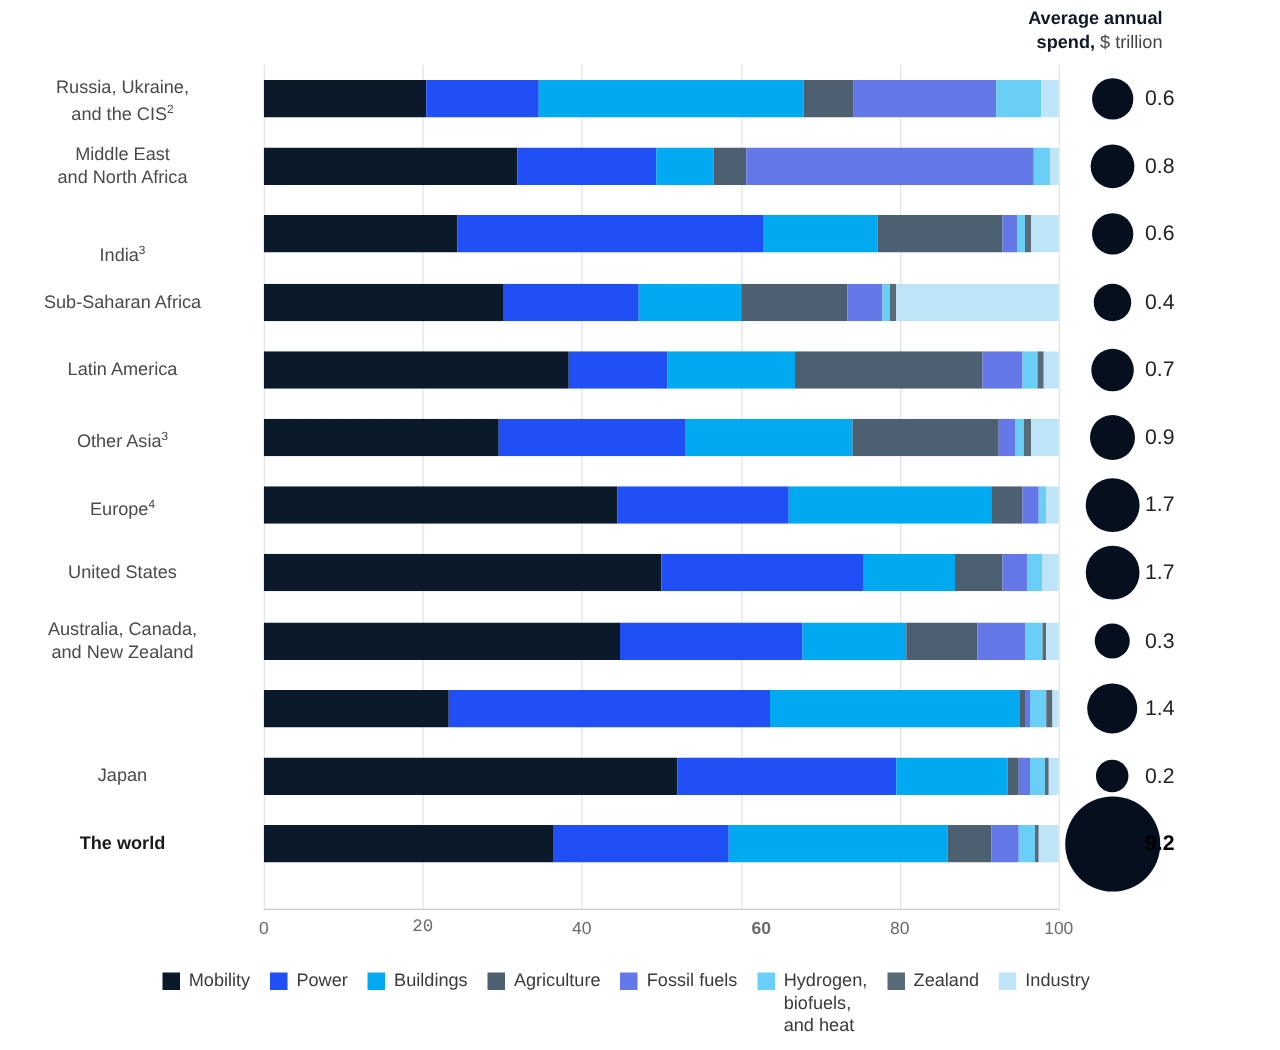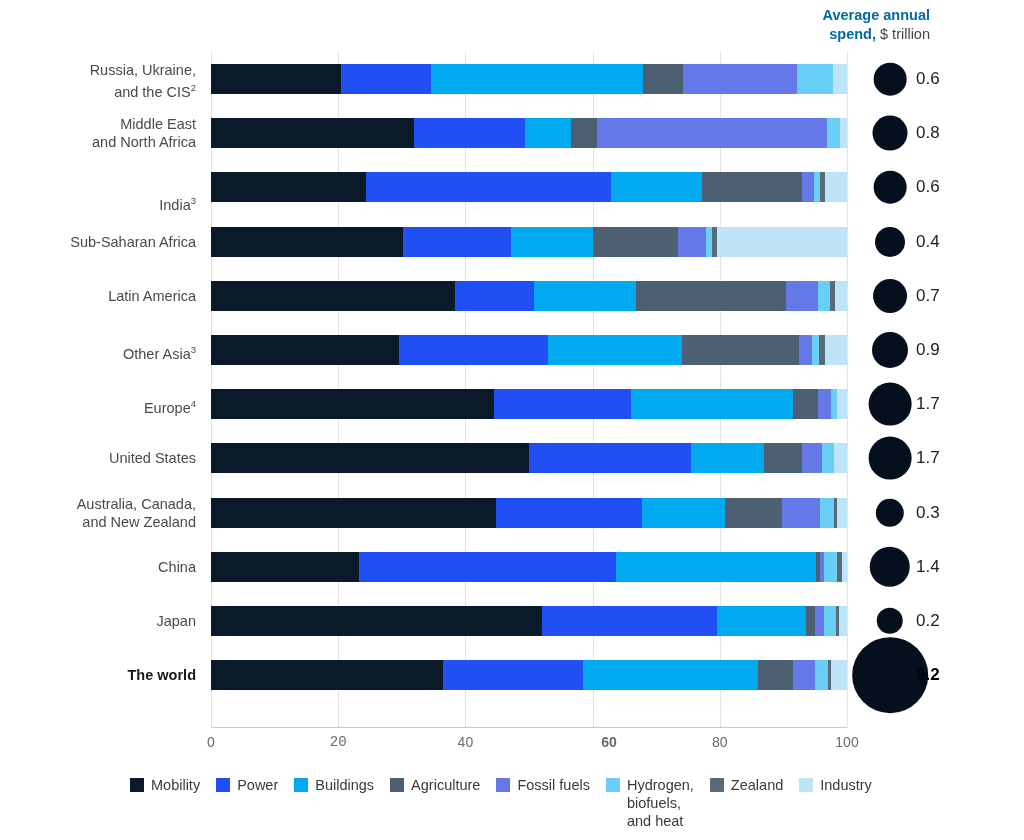--- a/index.html
+++ b/index.html
@@ -18,21 +18,21 @@
   .header-note {
     position: absolute;
     right: 94px;
     top: 6px;
     width: 260px;
     text-align: right;
     font-size: 14.5px;
     line-height: 19px;
     color: #333;
   }
-  .header-note .hn-bold { font-weight: bold; color: #0369a1; }
+  .header-note .hn-bold { font-weight: bold; color: #0f172a; }
   .header-note .hn-light { font-weight: normal; color: #444; margin-top: 27px; }
 
   
   .chart {
     position: absolute;
     left: 0; top: 52px;
     width: 1024px;
     height: 690px;
   }
   .plot {
@@ -60,21 +60,21 @@
   
   .row {
     position: absolute;
     left: 0; right: 0;
     height: 52px;
   }
   .rowlabel {
     position: absolute;
     left: -211px;
     width: 196px;
-    text-align: right;
+    text-align: center;
     font-size: 14.5px;
     line-height: 18px;
     color: #4a4a4a;
   }
   .rowlabel.bold { font-weight: bold; color: #1a1a1a; }
   .rowlabel sup { font-size: 9.5px; vertical-align: super; }
 
   .bar {
     position: absolute;
     left: 0;
@@ -265,21 +265,20 @@
               <div class="seg" title="Power: 23%" style="width: 146.28px; background: rgb(32, 80, 245);"></div>
               <div class="seg" title="Buildings: 13%" style="width: 82.68px; background: rgb(0, 169, 240);"></div>
               <div class="seg" title="Agriculture: 9%" style="width: 57.24px; background: rgb(76, 96, 114);"></div>
               <div class="seg" title="Fossil fuels: 6%" style="width: 38.16px; background: rgb(100, 120, 232);"></div>
               <div class="seg" title="Hydrogen, biofuels, and heat: 2.2%" style="width: 13.992px; background: rgb(106, 207, 246);"></div>
               <div class="seg" title="Forestry: 0.5%" style="width: 3.18px; background: rgb(90, 107, 120);"></div>
               <div class="seg" title="Industry: 1.5%" style="width: 9.54px; background: rgb(190, 228, 248);"></div>
             </div>
           </div>
           <div class="row" style="top: 499.8px;">
-            <div class="rowlabel" style="top: 6px;"><span>China</span></div>
             <div class="bar">
               <div class="seg" title="Mobility: 23.2%" style="width: 147.552px; background: rgb(11, 26, 43);"></div>
               <div class="seg" title="Power: 40.5%" style="width: 257.58px; background: rgb(32, 80, 245);"></div>
               <div class="seg" title="Buildings: 31.5%" style="width: 200.34px; background: rgb(0, 169, 240);"></div>
               <div class="seg" title="Agriculture: 0.6%" style="width: 3.816px; background: rgb(76, 96, 114);"></div>
               <div class="seg" title="Fossil fuels: 0.6%" style="width: 3.816px; background: rgb(100, 120, 232);"></div>
               <div class="seg" title="Hydrogen, biofuels, and heat: 2.1%" style="width: 13.356px; background: rgb(106, 207, 246);"></div>
               <div class="seg" title="Forestry: 0.7%" style="width: 4.452px; background: rgb(90, 107, 120);"></div>
               <div class="seg" title="Industry: 0.8%" style="width: 5.088px; background: rgb(190, 228, 248);"></div>
             </div>

